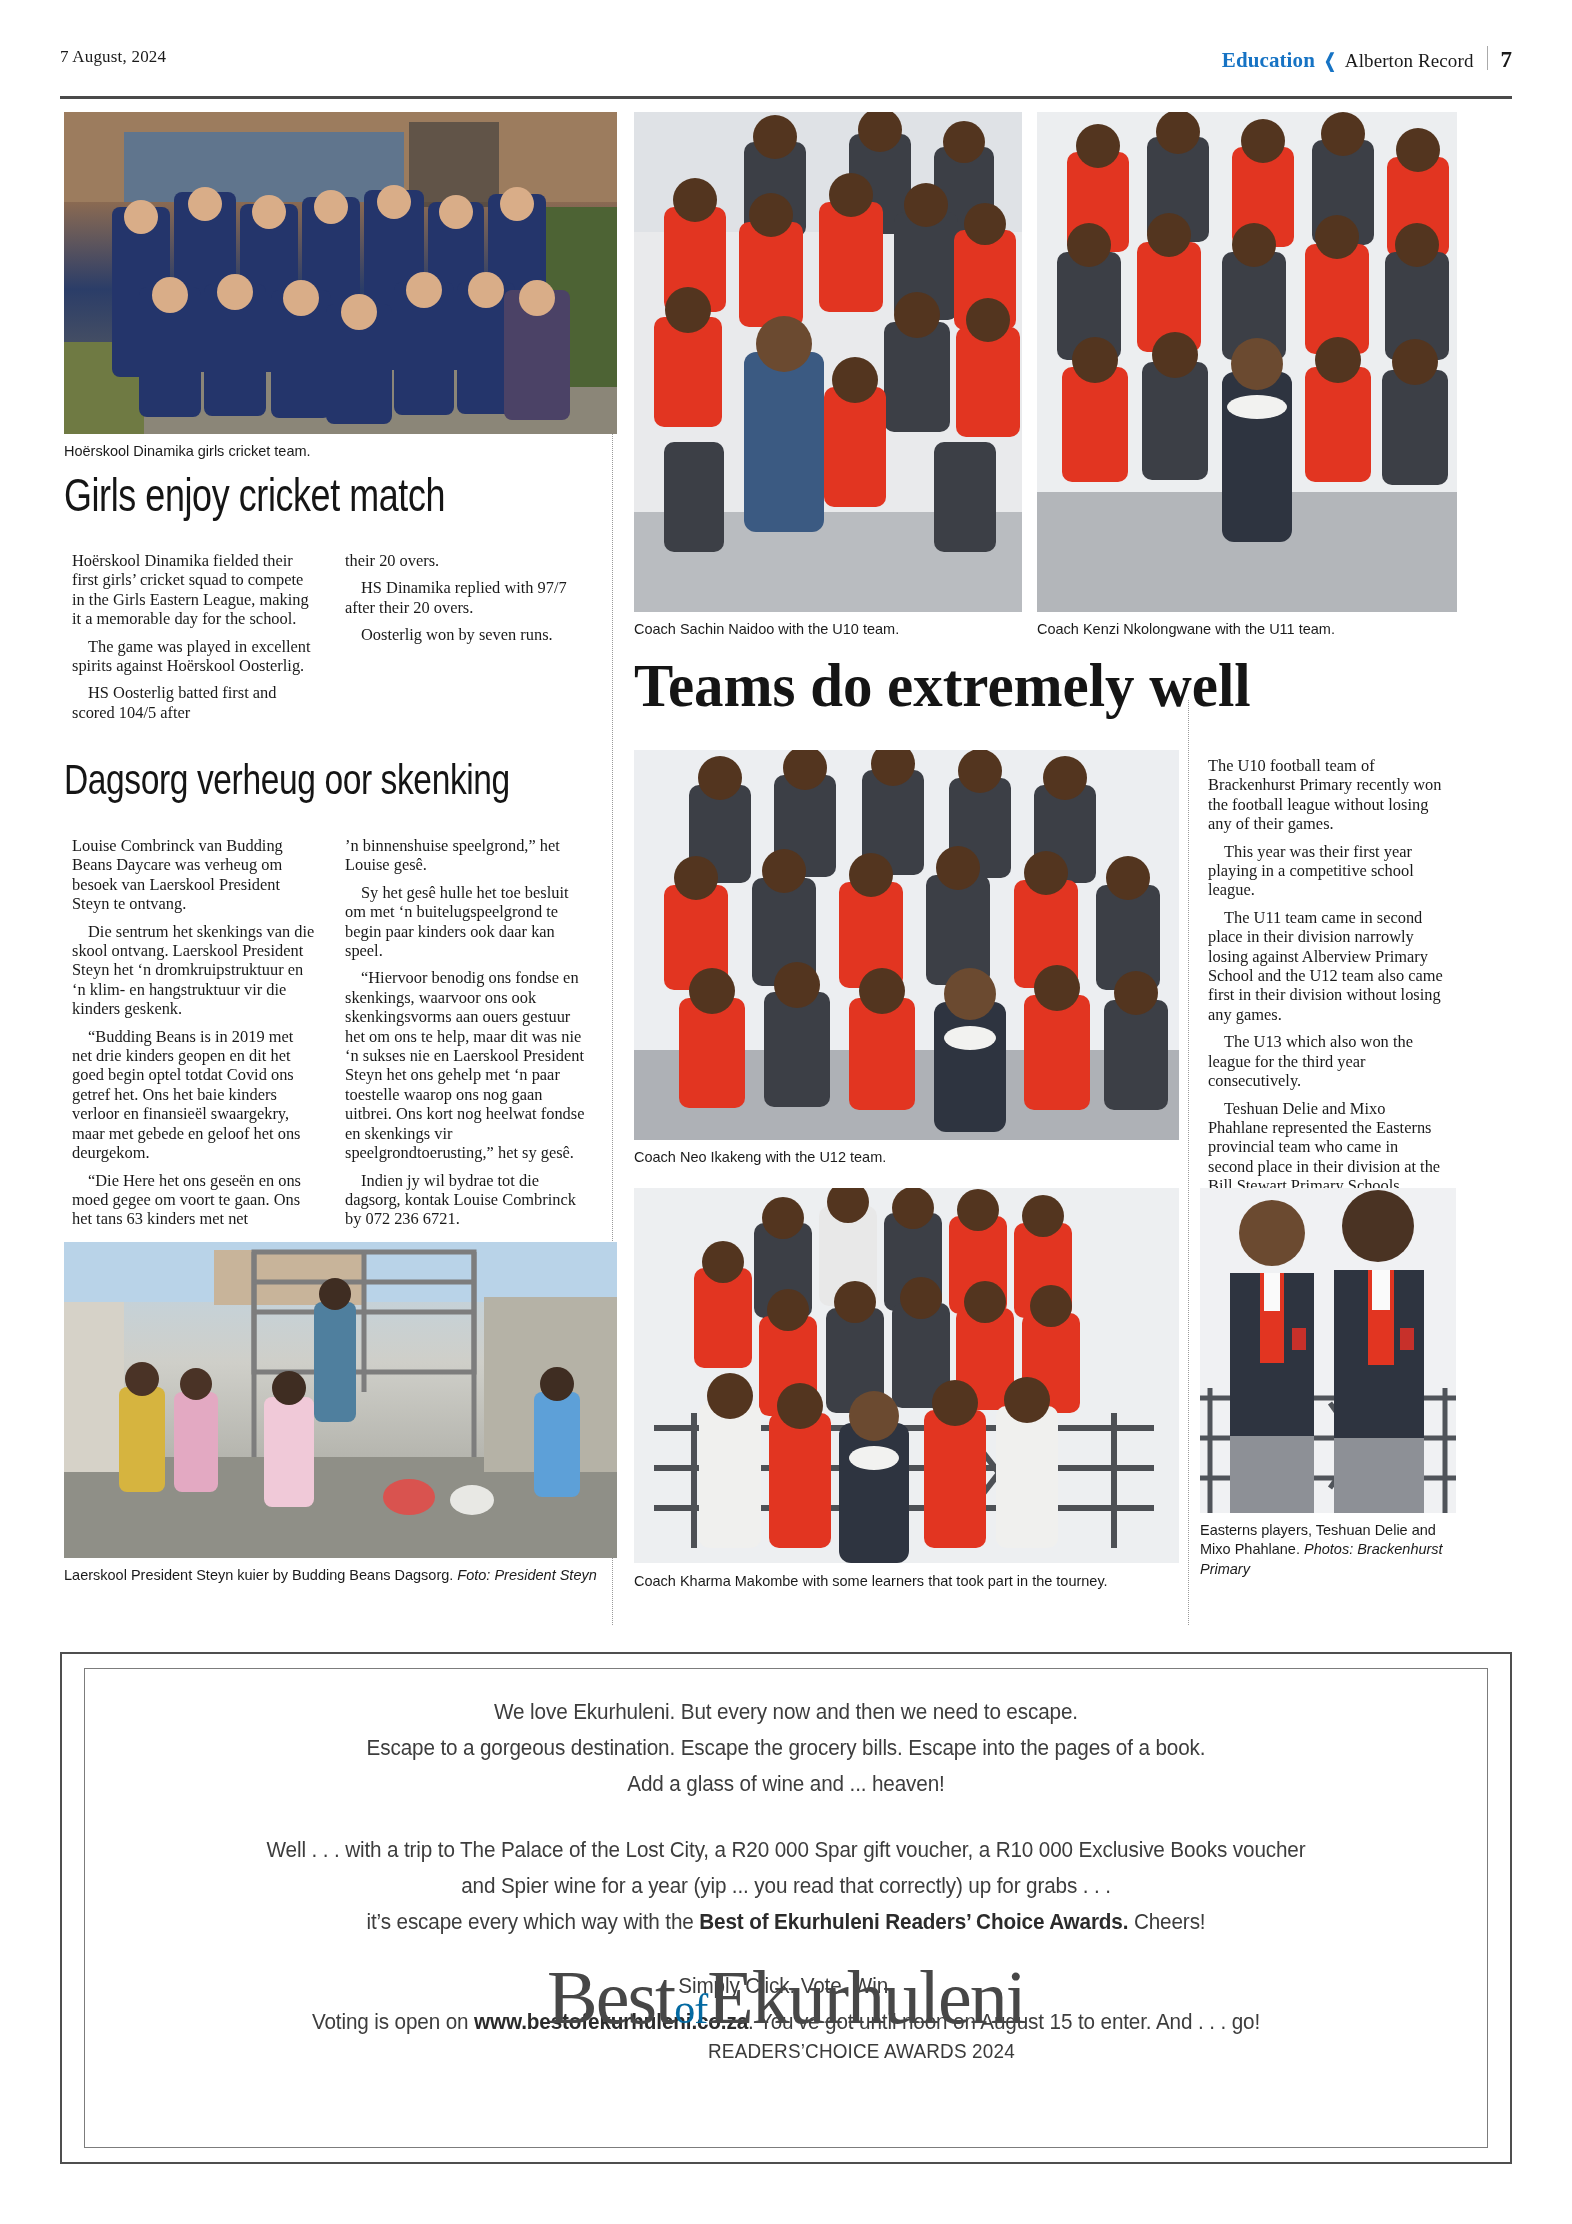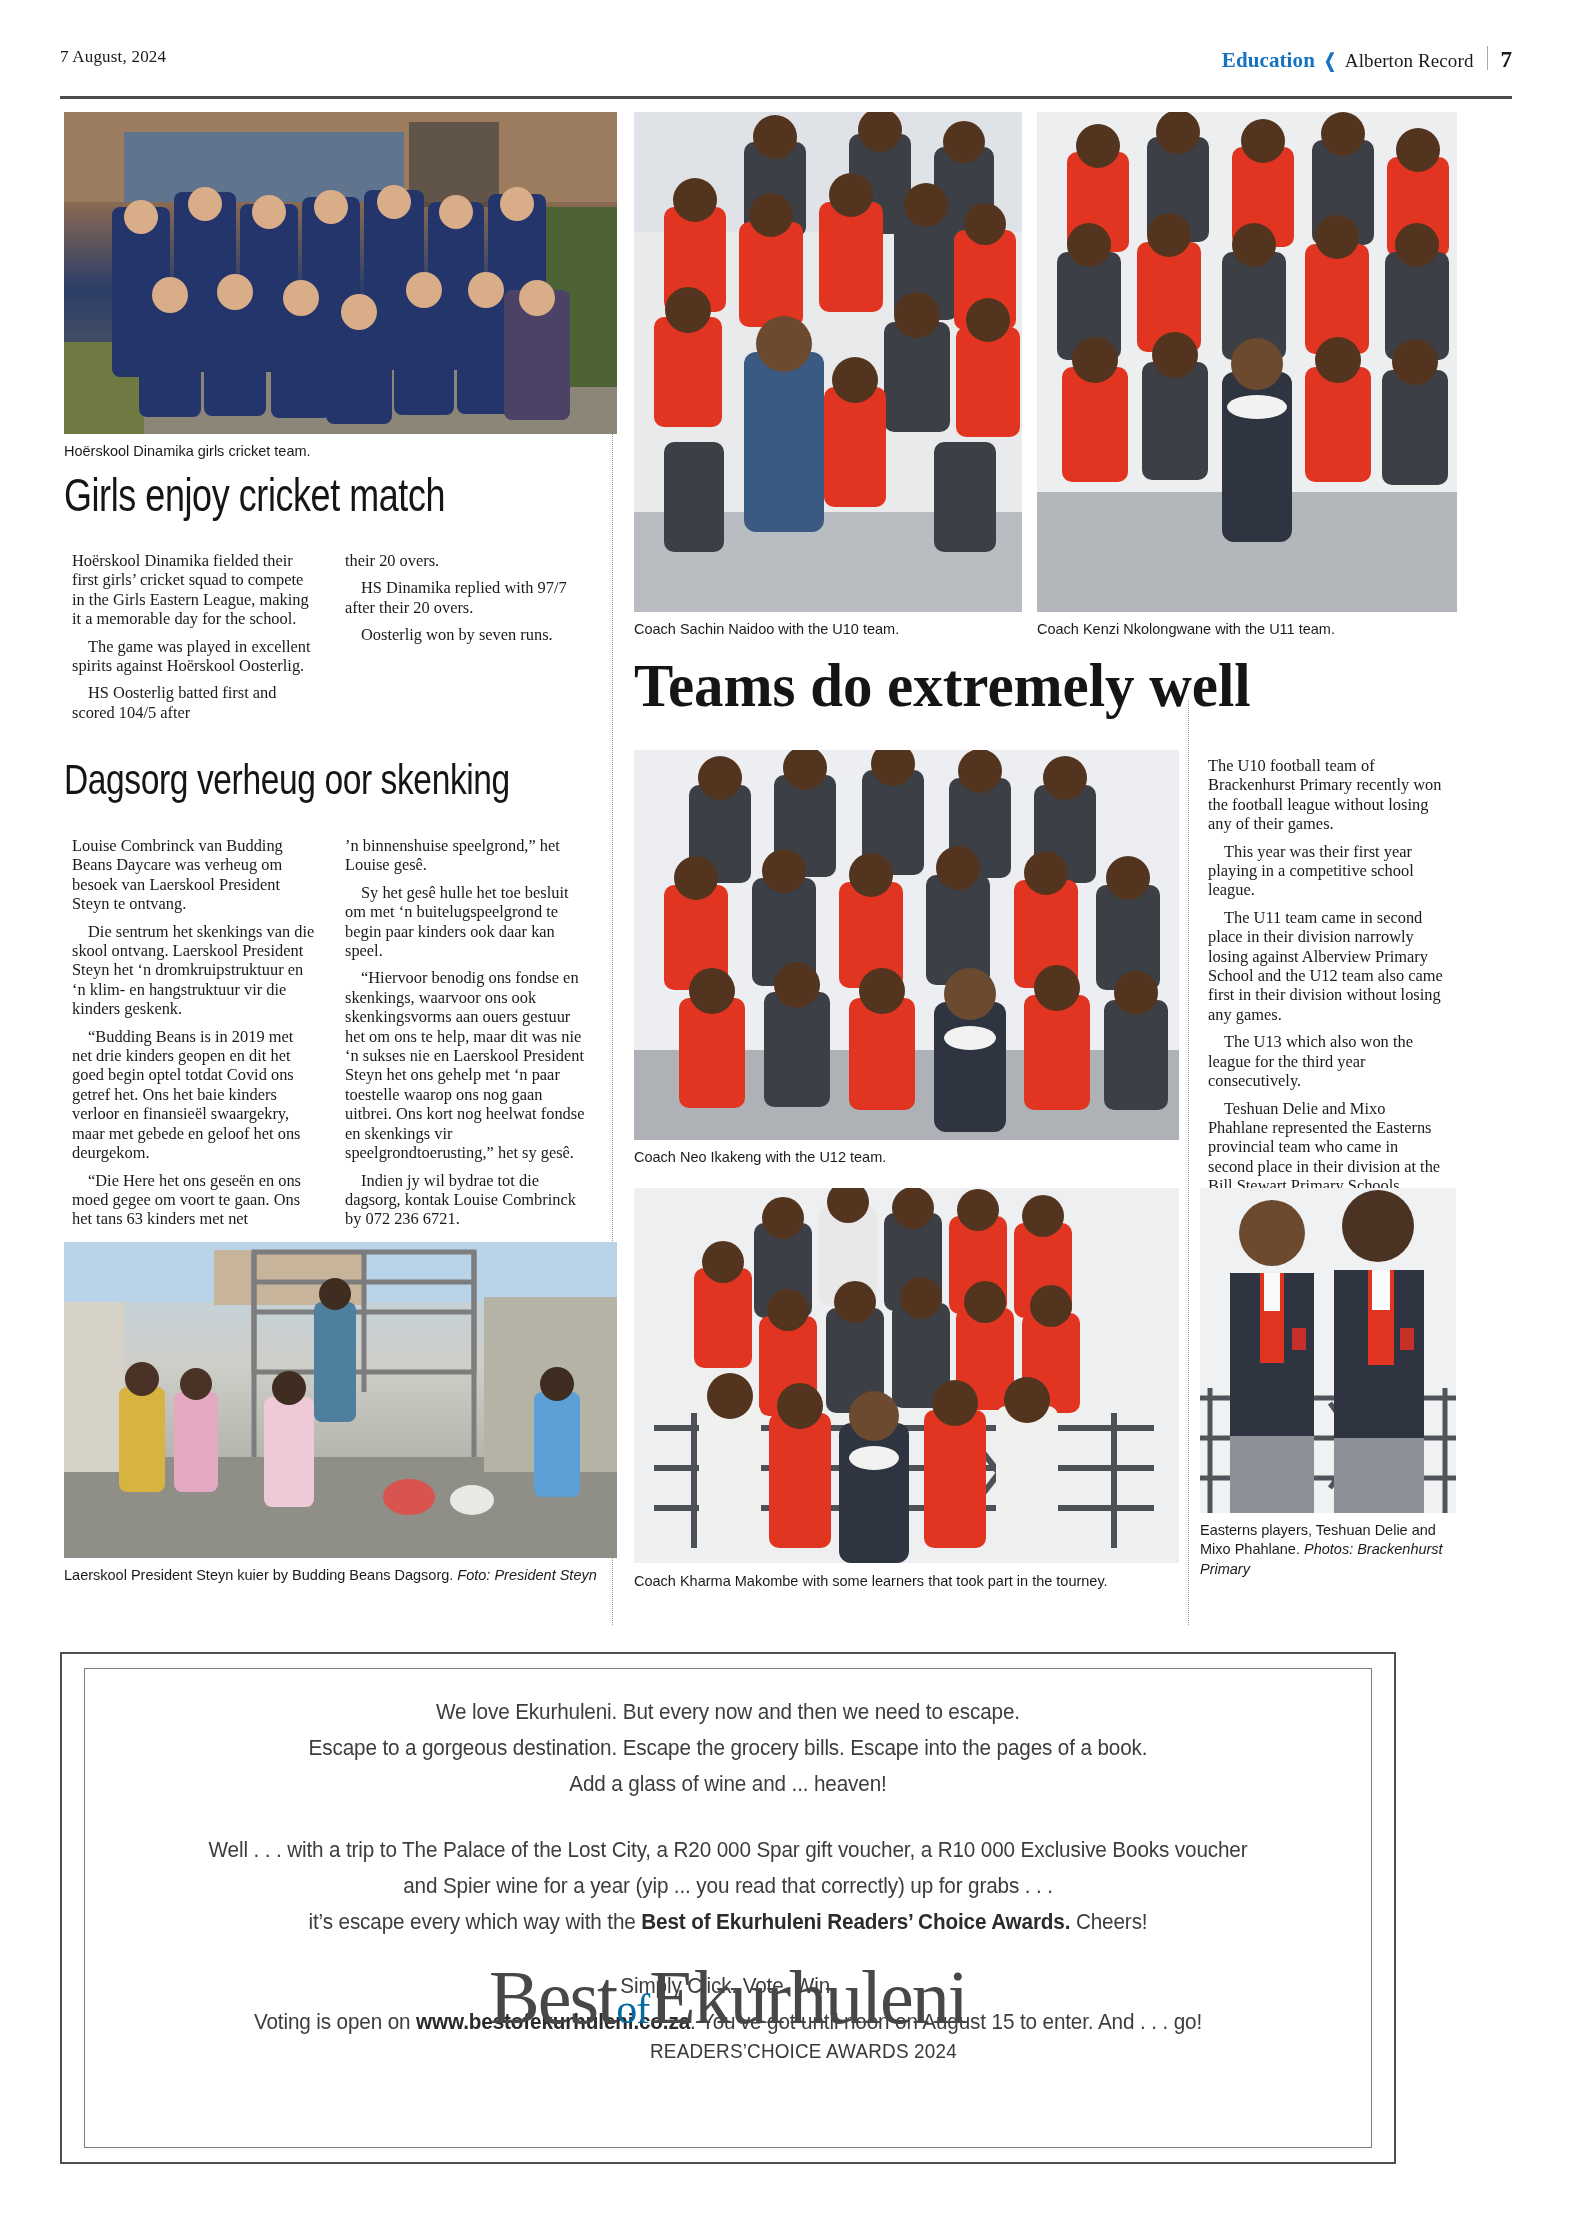--- a/index.html
+++ b/index.html
@@ -145,21 +145,21 @@
     margin: 8px;
     text-indent: 16px;
   }
   .bodytext p.noind { text-indent: 0; }
 
   
   #advert-outer {
     position: absolute;
     left: 60px;
     top: 1652px;
-    width: 1336px;
+    width: 1452px;
     height: 512px;
     border: 2px solid #4f4f4f;
     background: #fff;
     box-sizing: border-box;
   }
   #advert-inner {
     position: absolute;
     left: 22px;
     top: 14px;
     right: 22px;

